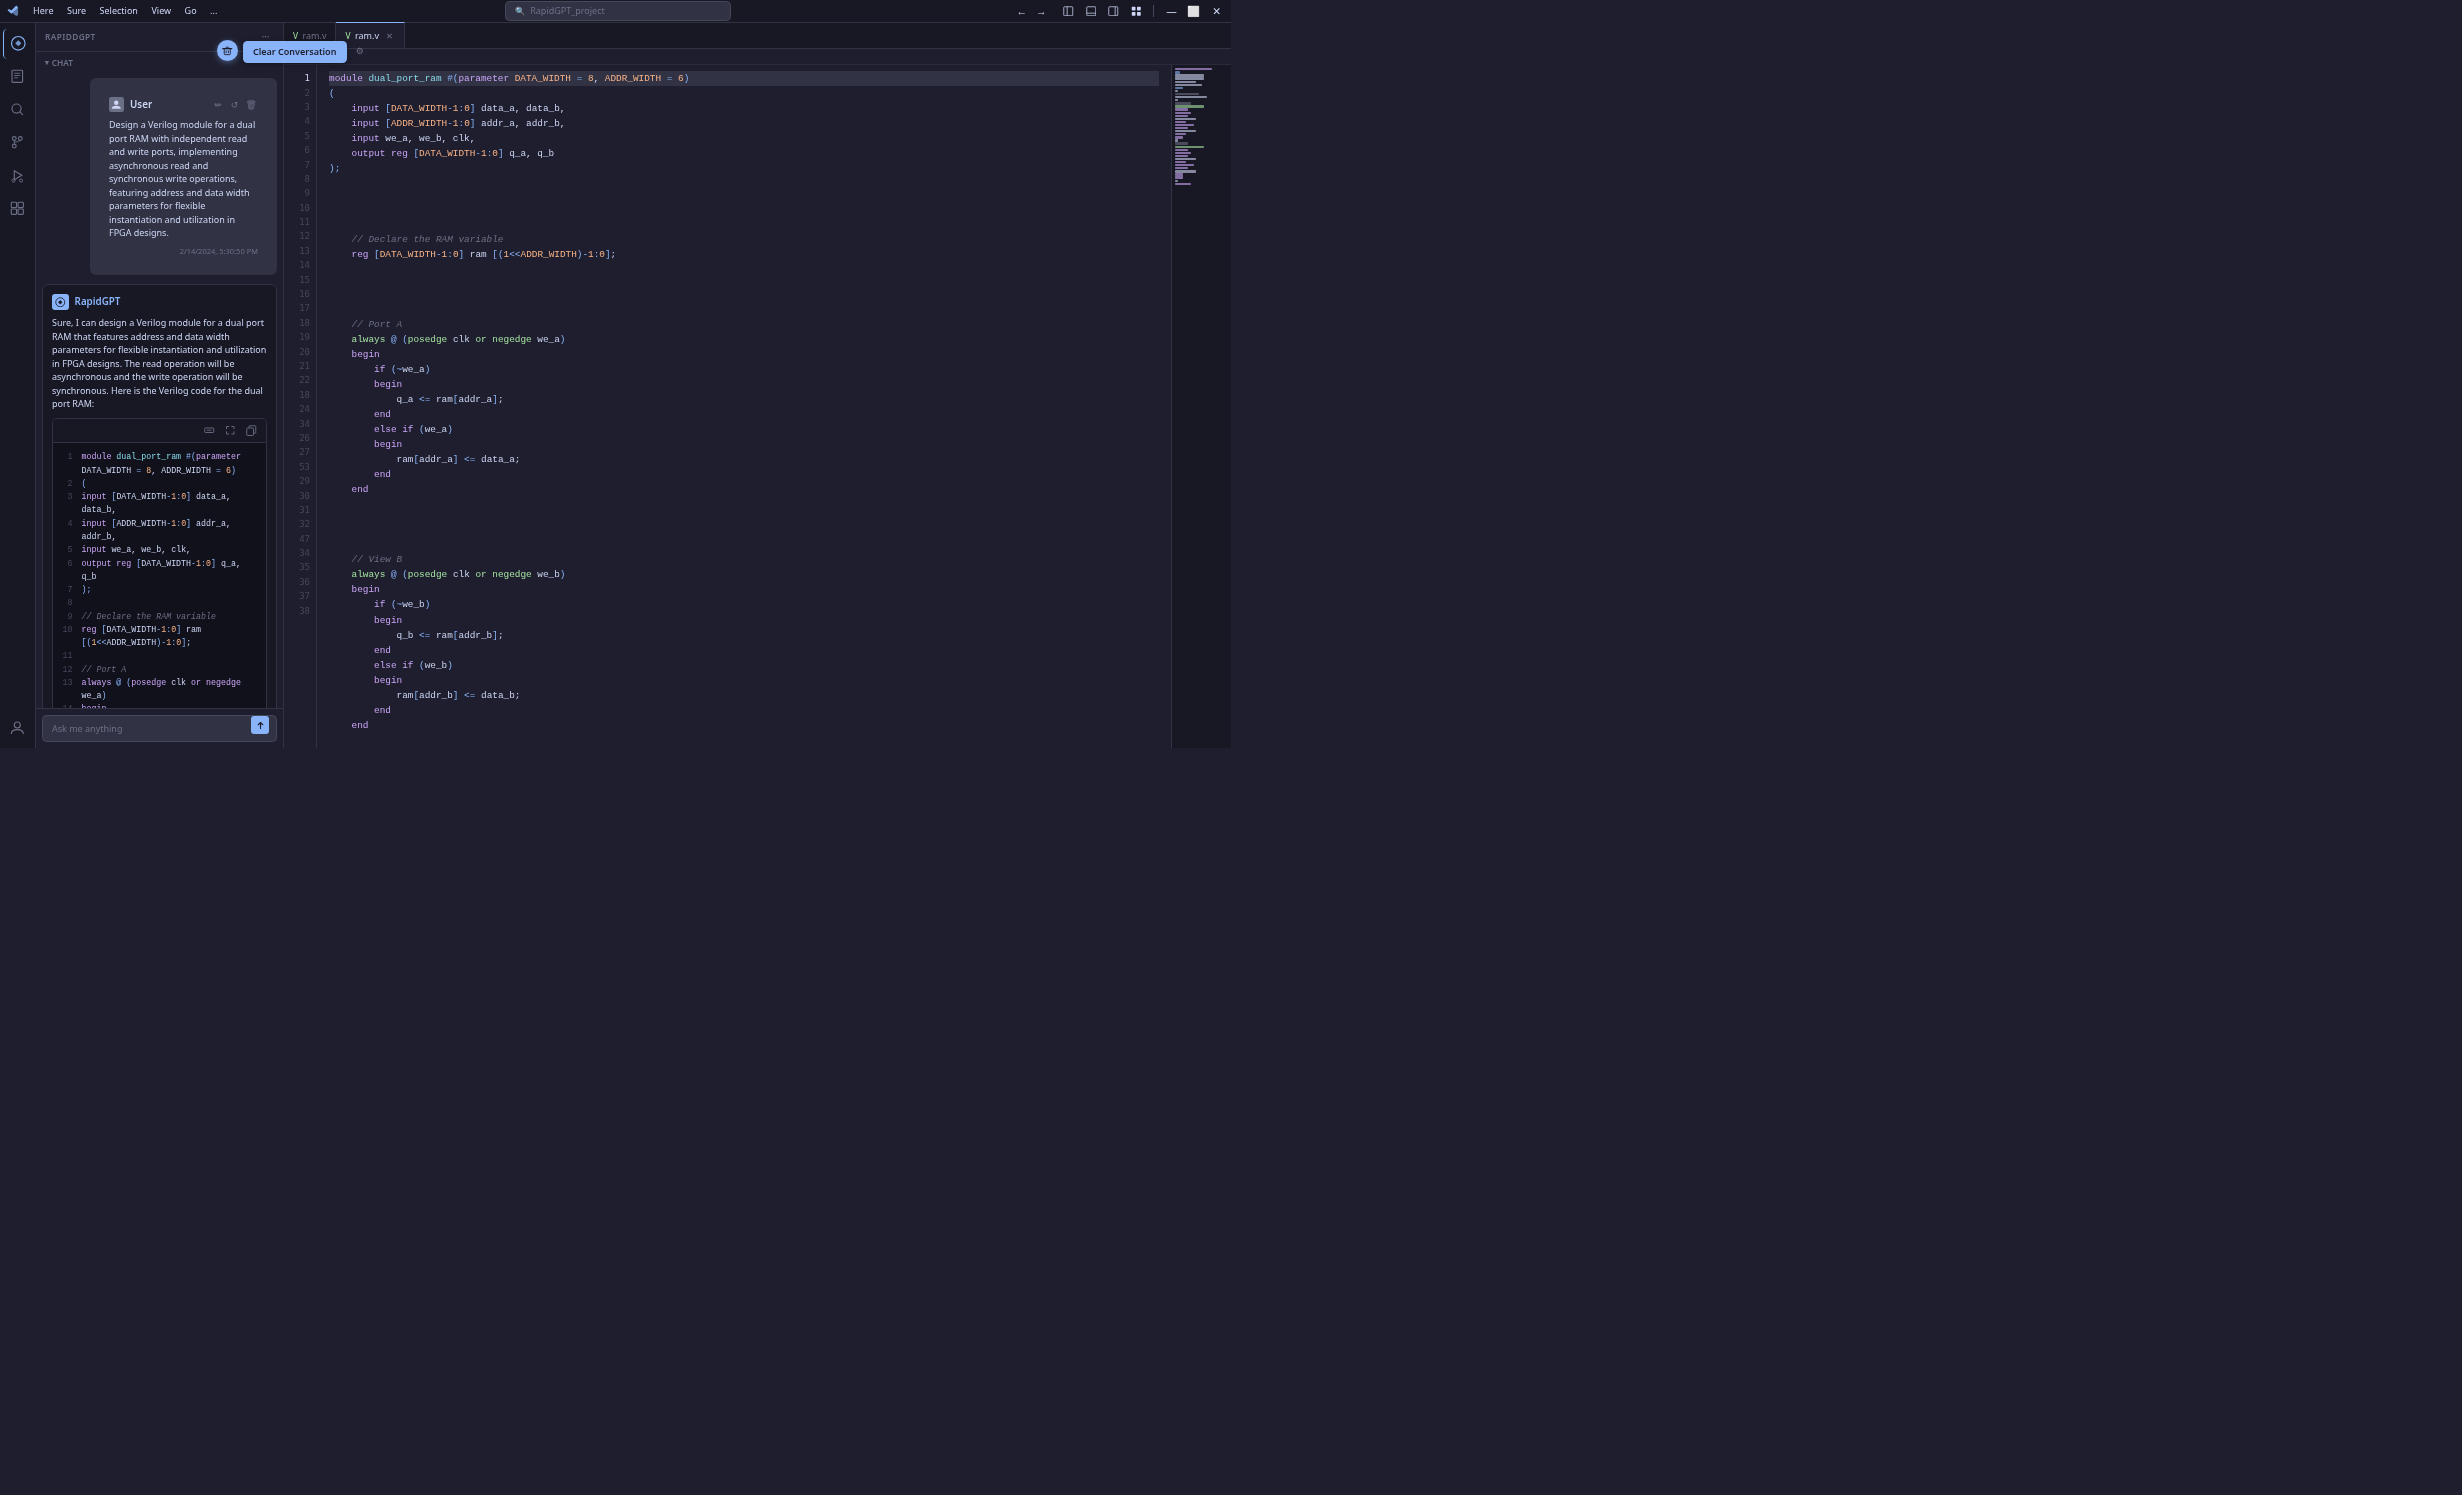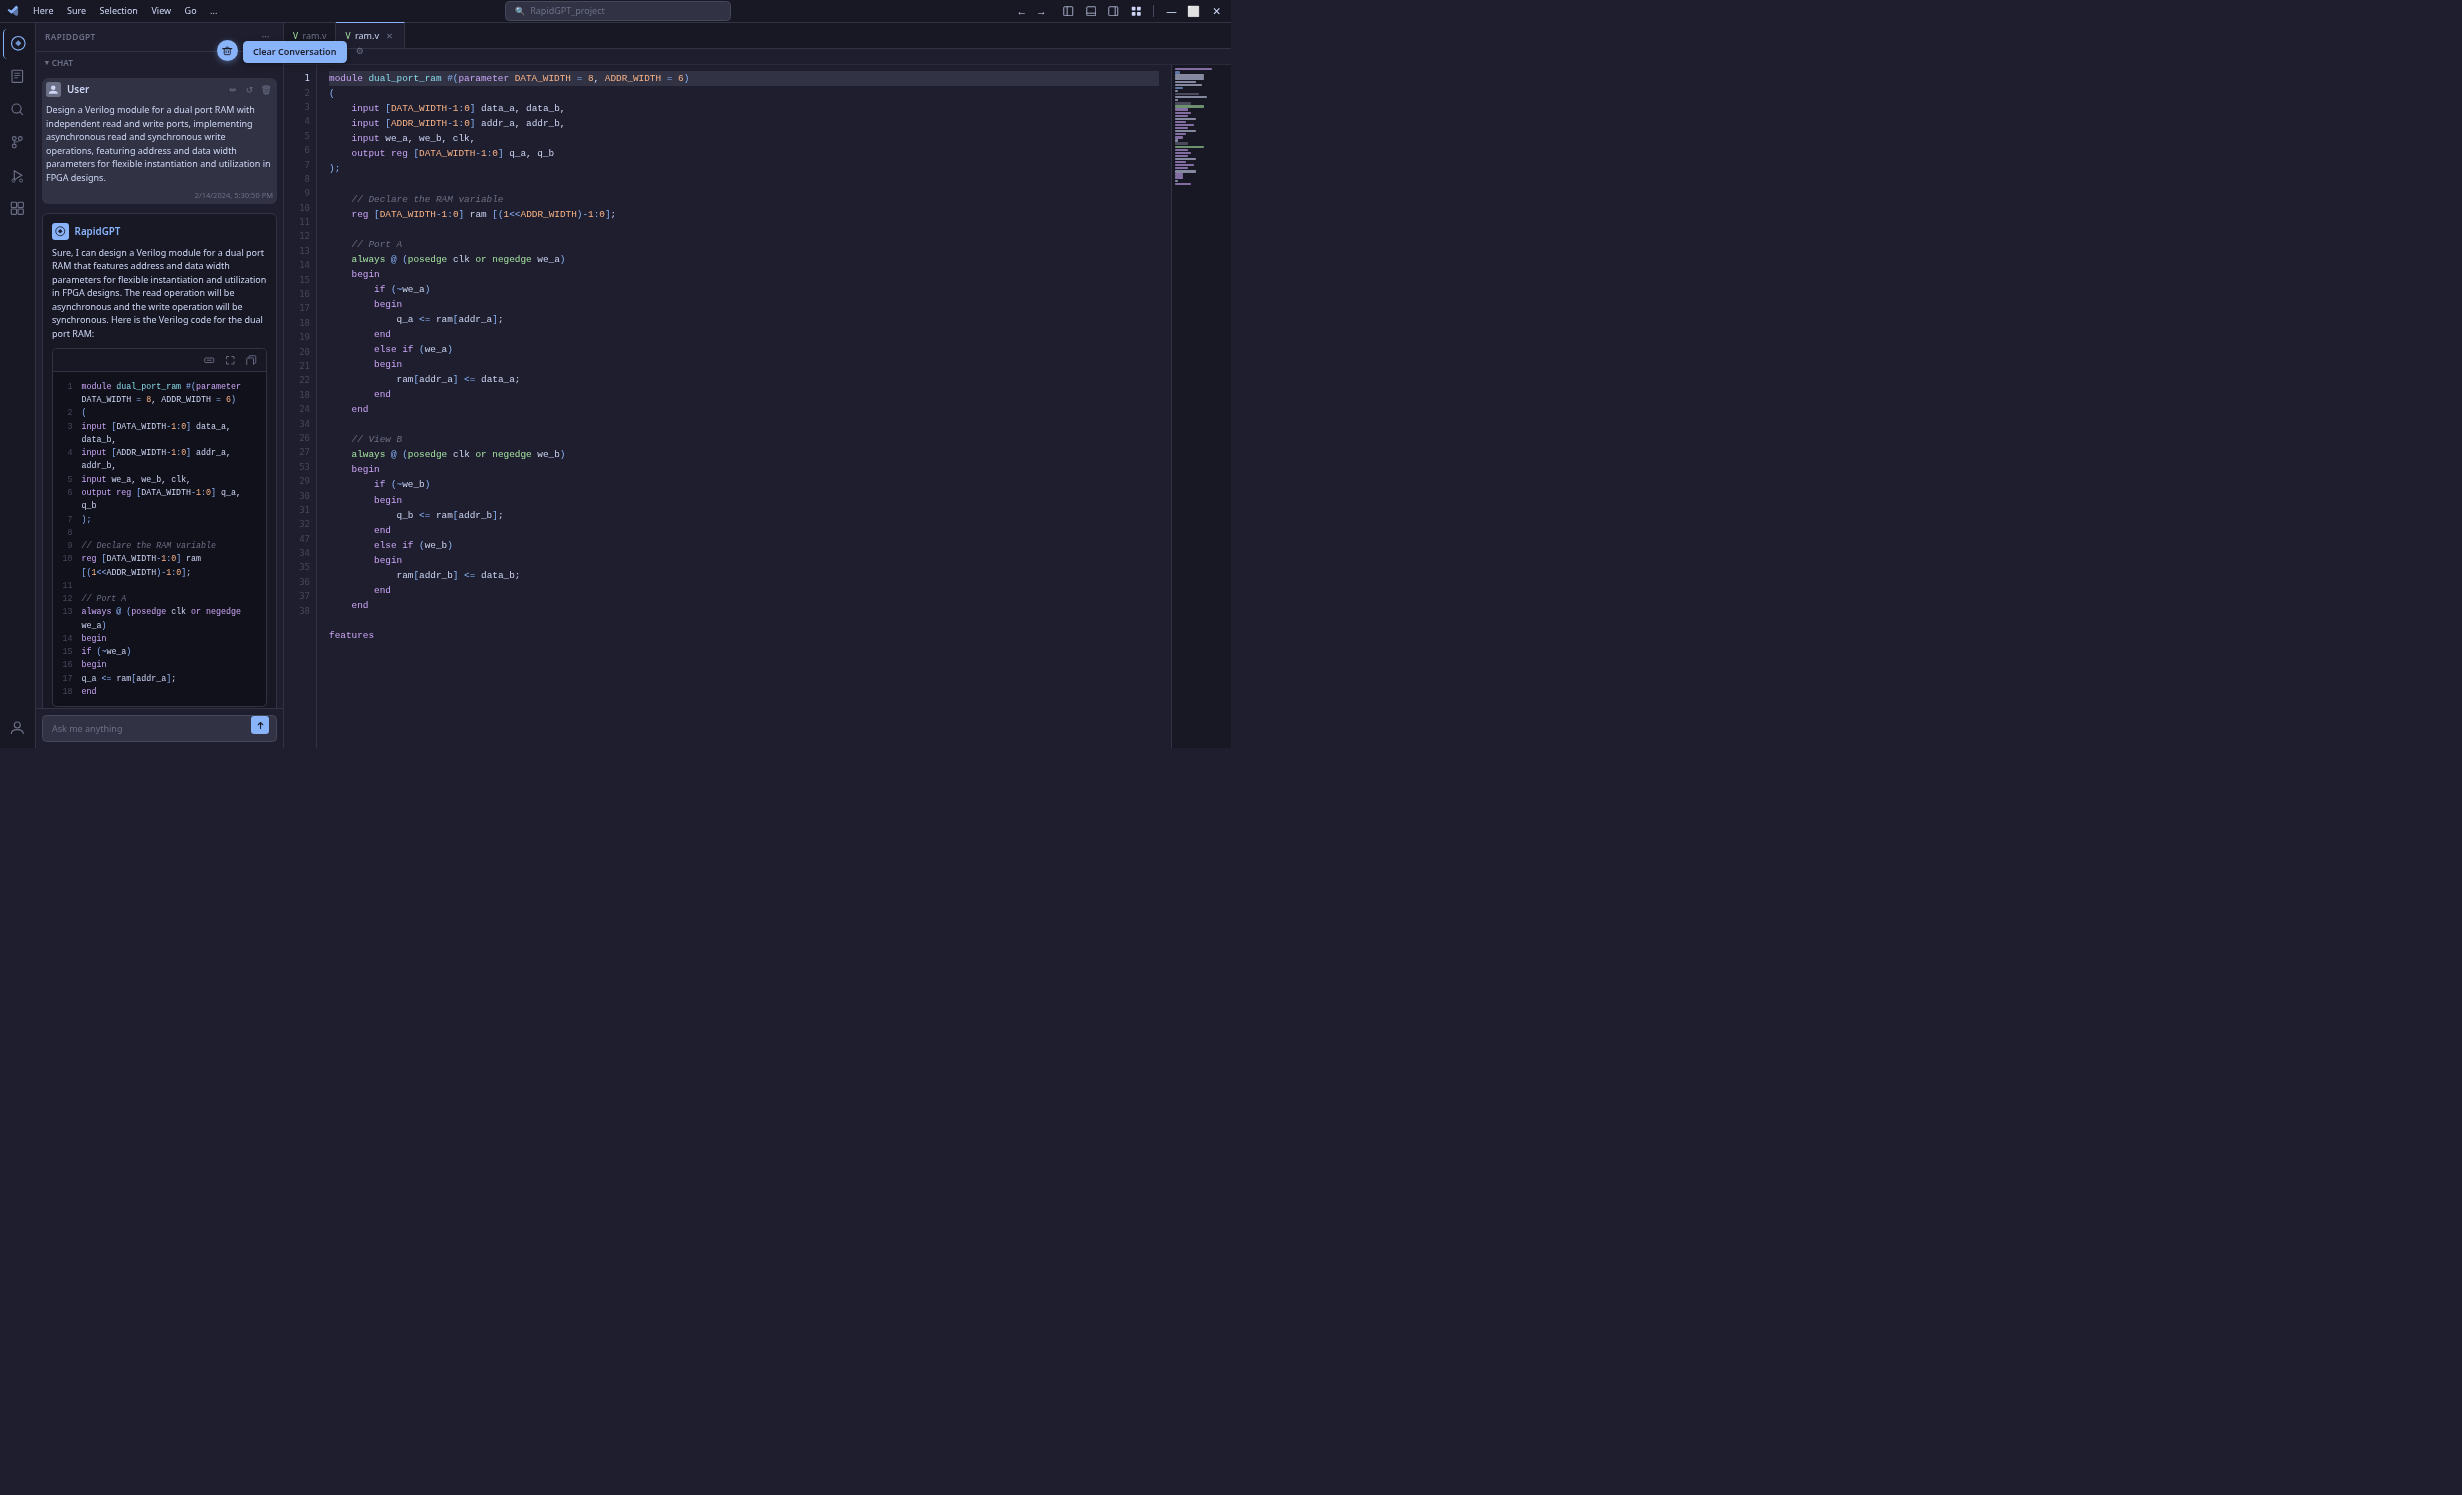--- a/index.html
+++ b/index.html
@@ -162,22 +162,23 @@
       gap: 9px;
     }
     .chat-messages::-webkit-scrollbar { width: 3px; }
     .chat-messages::-webkit-scrollbar-track { background: transparent; }
     .chat-messages::-webkit-scrollbar-thumb { background: #45475a; border-radius: 1.5px; }
 
     
     .message-user {
       background: #313244;
       border-radius: 6px;
-      padding: 4px;
+      padding: 19px;
       position: relative;
+      margin-left: 48px;
     }
     .message-user-header {
       display: flex;
       align-items: center;
       gap: 6px;
       margin-bottom: 6px;
     }
     .user-avatar {
       width: 15px;
       height: 15px;
@@ -291,21 +292,21 @@
     }
     .line-num {
       color: #45475a;
       min-width: 12px;
       text-align: right;
       user-select: none;
     }
     .line-code { color: #cdd6f4; }
     .kw { color: #cba6f7; }
     .num { color: #fab387; }
-    .comment { color: #6c7086; font-style: italic; }
+    .comment { color: #6c7086; font-style: italic; margin-top: 40px; }
     .fn { color: #89dceb; }
     .op { color: #89b4fa; }
     .ident { color: #cdd6f4; }
 
     
     .chat-input-area {
       padding: 6px;
       border-top: 0.8px solid #313244;
     }
     .chat-input-box {

